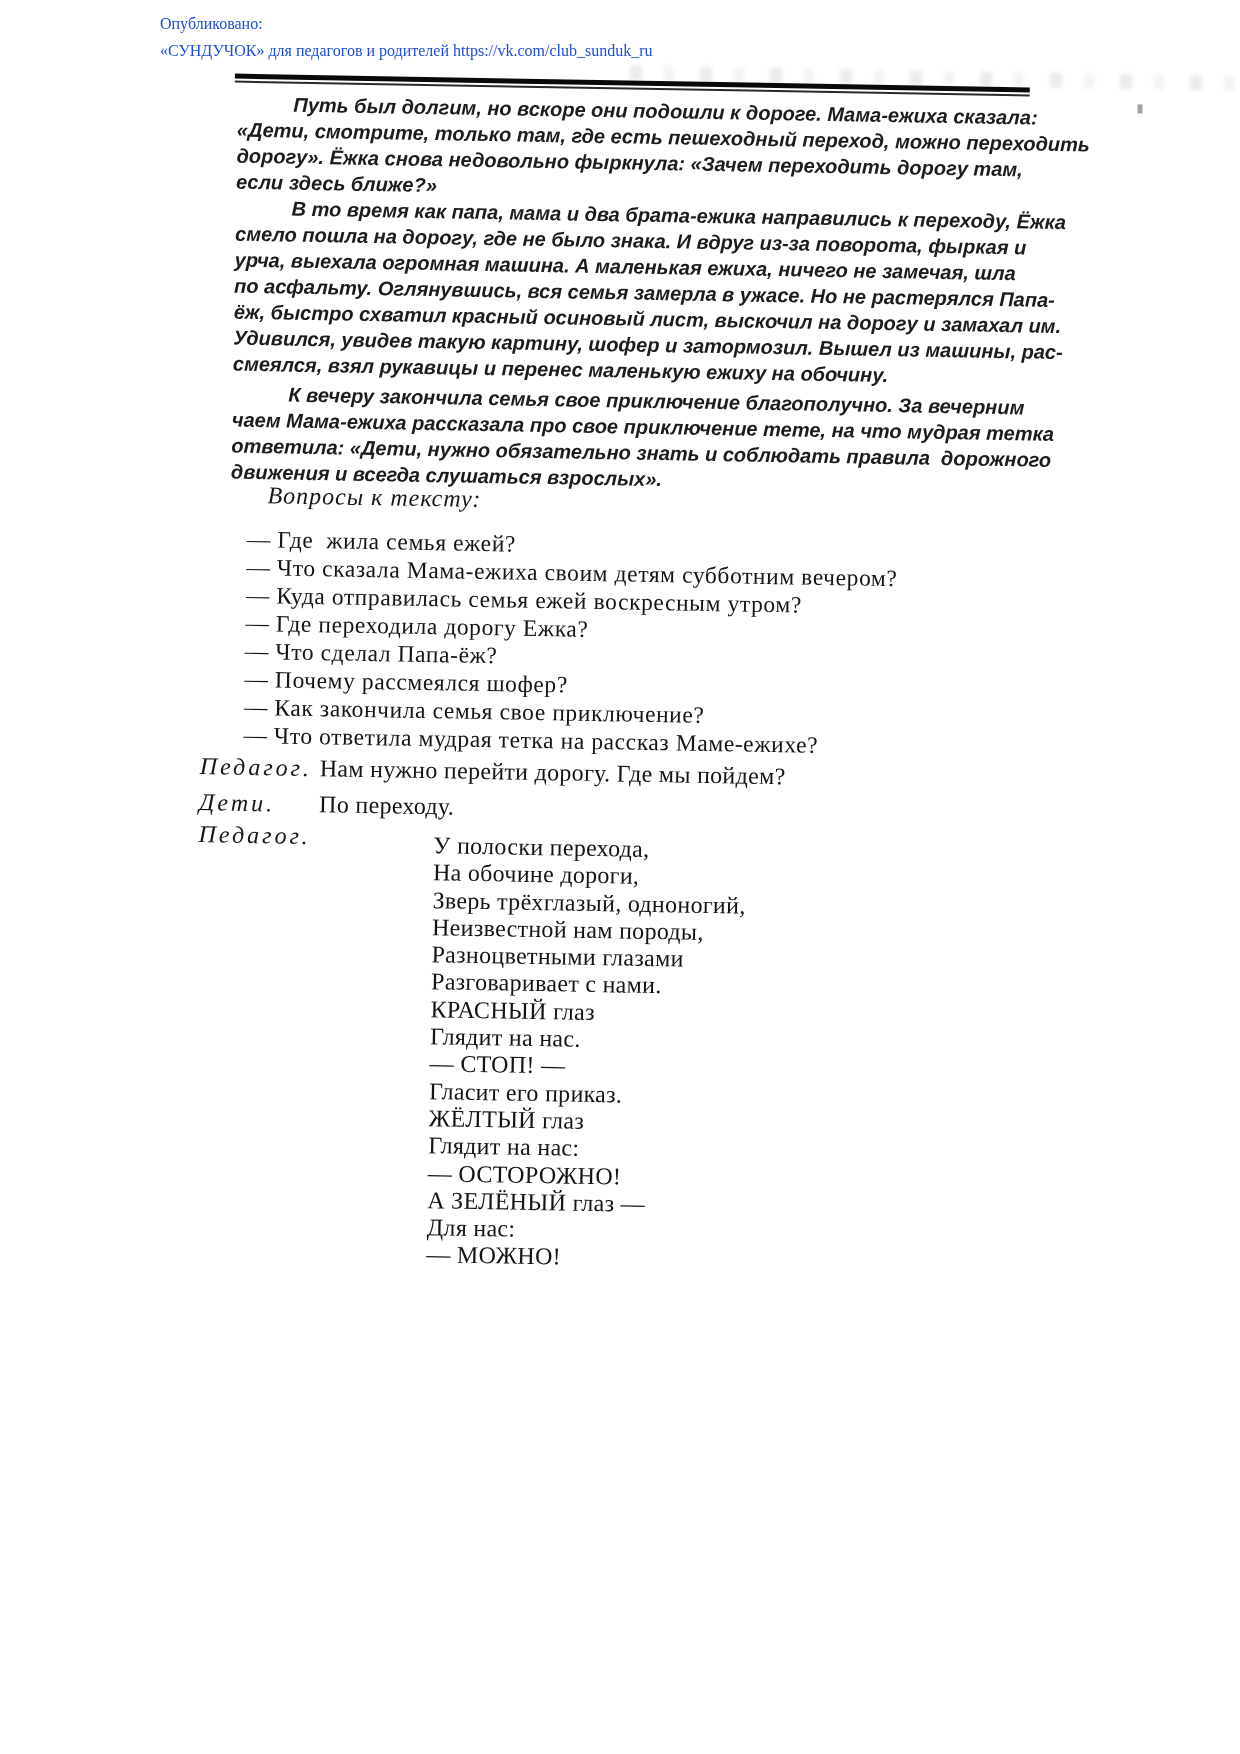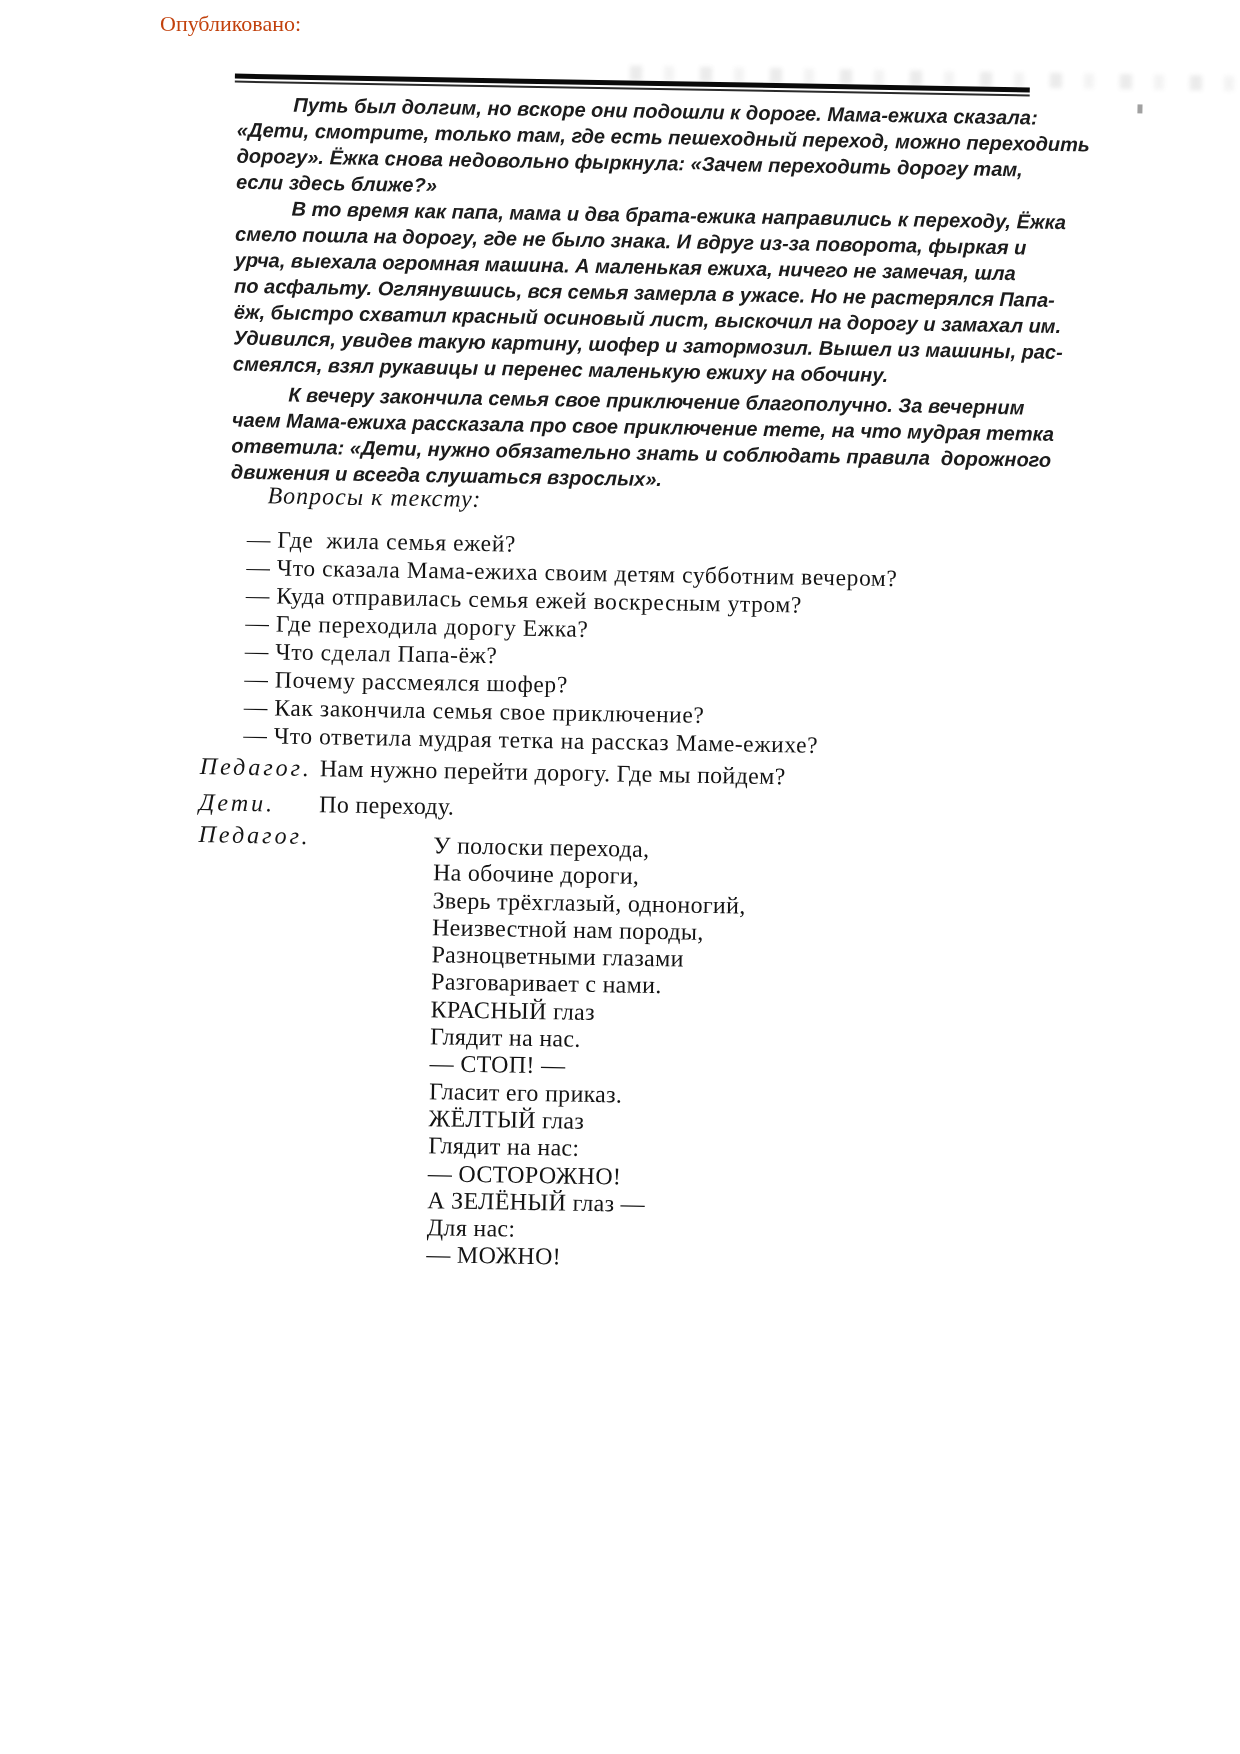--- a/index.html
+++ b/index.html
@@ -1,19 +1,19 @@
 <!DOCTYPE html>
 <html><head>
 <meta charset="utf-8">
 <style>
   html,body{margin:0;padding:0;background:#fff;}
   .page{position:relative;width:1240px;height:1754px;background:#ffffff;overflow:hidden;
         font-family:"Liberation Serif",serif;color:#111;}
   
-  .header{position:absolute;left:160px;top:10px;font-size:22px;line-height:27px;color:#c2410c;}
+  .header{position:absolute;left:160px;top:10px;font-size:16px;line-height:27px;color:#1d4ed8;}
   .header div{white-space:pre;}
   
   .scan{position:absolute;left:200px;top:70px;width:900px;height:1260px;
         transform:rotate(1deg);transform-origin:0 0;color:#191919;}
   .rule{position:absolute;left:35px;top:3px;width:795px;height:2px;
         border-top:5px solid #0a0a0a;border-bottom:2px solid #2a2a2a;}
   .smudge-strip{position:absolute;left:430px;top:-12px;width:620px;height:15px;opacity:.45;
         background:repeating-linear-gradient(90deg,rgba(110,110,110,.30) 0 12px,rgba(255,255,255,0) 12px 34px,
         rgba(140,140,140,.22) 34px 44px,rgba(255,255,255,0) 44px 70px);
         filter:blur(2px);}
@@ -42,20 +42,21 @@
         letter-spacing:.3px;color:#141414;}
   .poem div{white-space:pre;}
 </style>
 </head>
 <body>
 
 <div class="page">
 
   <div class="header">
     <div>Опубликовано:</div>
+    <div>«СУНДУЧОК» для педагогов и родителей https://vk.com/club_sunduk_ru</div>
   </div>
 
   <div class="scan">
 
     <div class="smudge-strip"></div>
     <div class="rule"></div>
     <div class="rule-tick"></div>
 
     <div class="story">
       <div class="para para1">

